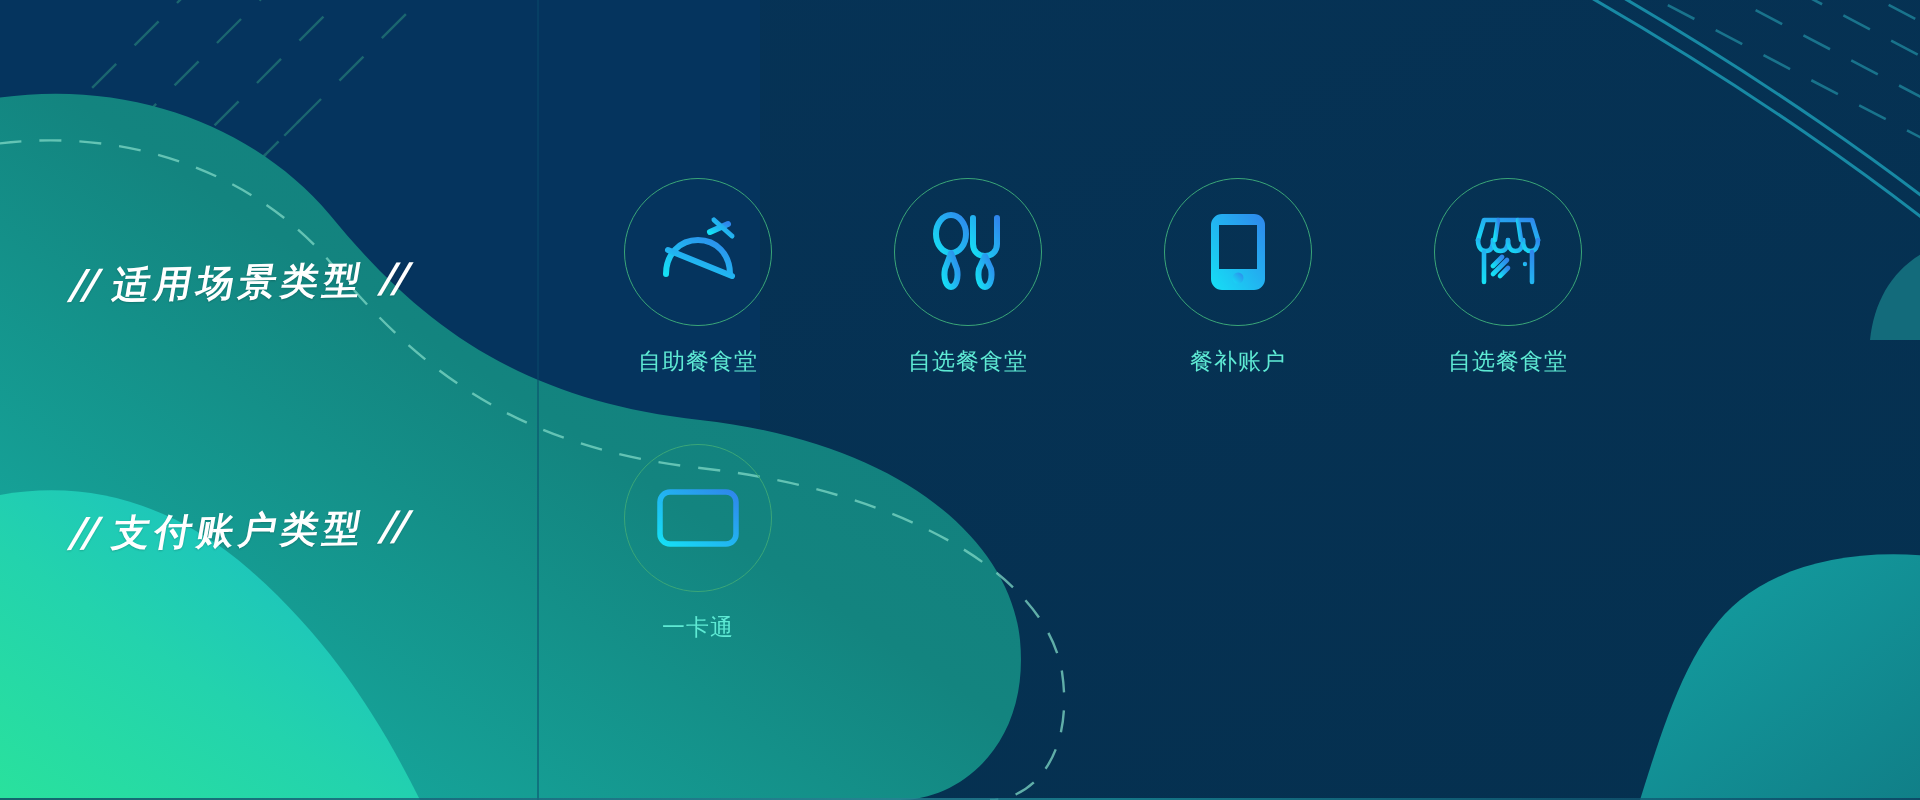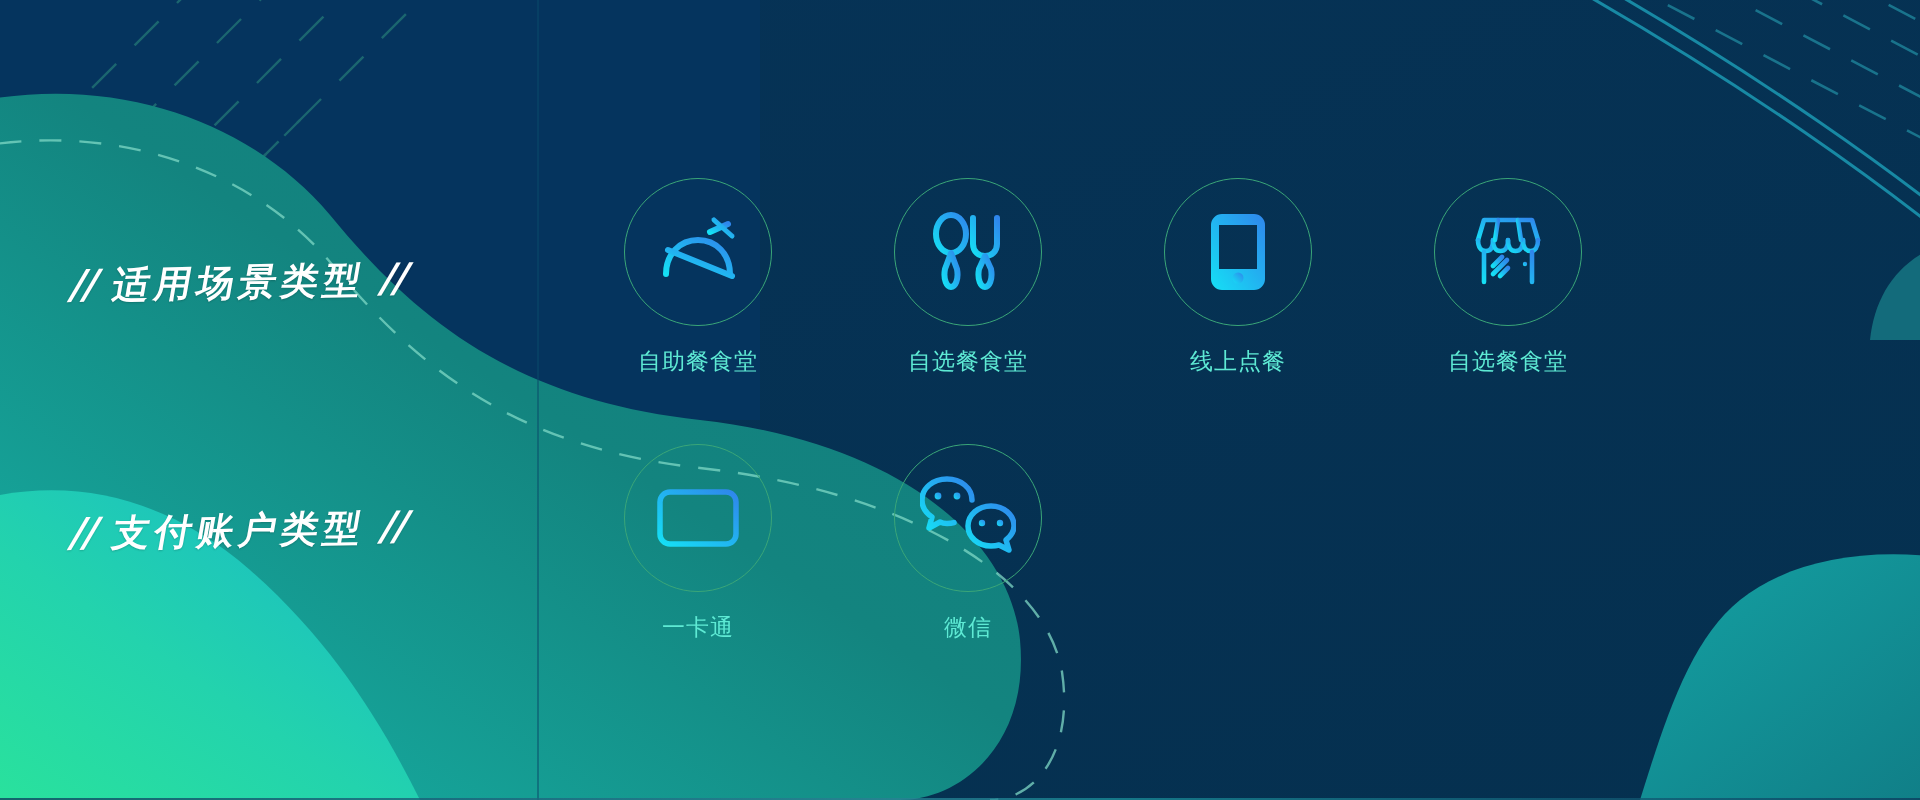--- a/index.html
+++ b/index.html
@@ -28,21 +28,21 @@
     letter-spacing:-2px;
     transform:skewX(-6deg);
   }
   .heading .htxt{display:inline-block;padding:0 16px;}
   #h1{left:72px;top:258px;}
   #h2{left:72px;top:506px;}
 
   
   .row{position:absolute;display:flex;}
   #row1{left:563px;top:178px;}
-  #row2{left:563px;top:444px;}
+  #row2{left:563px;top:444px;gap:47px;}
   .cell{
     width:270px;
     display:flex;flex-direction:column;align-items:center;
   }
   .ring{
     width:148px;height:148px;border-radius:50%;
     border:1px solid #3aa678;
     display:flex;align-items:center;justify-content:center;
     box-sizing:border-box;
   }
@@ -204,21 +204,21 @@
                 <stop offset="100%" stop-color="#2f86ec"></stop>
           </linearGradient>
             </defs>
           <g fill="url(#gi4)">
             <path d="M30,8 h32 a11,11 0 0 1 11,11 v54 a11,11 0 0 1 -11,11 h-32 a11,11 0 0 1 -11,-11 v-54 a11,11 0 0 1 11,-11 z
                      M27,19 v44 h38 v-44 z"></path>
             <circle cx="46" cy="72" r="5.5"></circle>
           </g>
         </svg>
       </div>
-      <div class="cap">线上点餐</div>
+      <div class="cap">餐补账户</div>
     </div>
 
     <div class="cell">
       <div class="ring">
         <svg width="92" height="92" viewBox="0 0 92 92">
           <defs>
               <linearGradient id="gi5" x1="0" y1="1" x2="1" y2="0">
             <stop offset="0%" stop-color="#15e0f5"></stop>
                 <stop offset="100%" stop-color="#2f86ec"></stop>
           </linearGradient>
@@ -261,39 +261,16 @@
             <line x1="8" y1="38" x2="84" y2="38"></line>
             <line x1="22" y1="52" x2="42" y2="52" stroke-width="6"></line>
             <line x1="22" y1="62" x2="32" y2="62" stroke-width="6"></line>
           </g>
         </svg>
       </div>
       <div class="cap">一卡通</div>
     </div>
 
 
-    <div class="cell">
-      <div class="ring">
-        <svg width="96" height="96" viewBox="0 0 96 96">
-          <defs>
-              <linearGradient id="gi8" x1="0" y1="1" x2="1" y2="0">
-            <stop offset="0%" stop-color="#15e0f5"></stop>
-                <stop offset="100%" stop-color="#2f86ec"></stop>
-          </linearGradient>
-            </defs>
-          <g fill="none" stroke="url(#gi8)" stroke-width="5.5" stroke-linejoin="round" stroke-linecap="round">
-            <path d="M52,30 C52,18 41,9 27,9 C13,9 2,18 2,30 C2,37 6,43 12,47 L9,58 L20,52
-                     C22,53 25,53.5 27,53.5 C29.5,53.5 32,53.2 34,52.6"></path>
-            <path d="M94,56 C94,45 84,36 71,36 C58,36 48,45 48,56 C48,67 58,76 71,76
-                     C74,76 77,75.6 79,75 L89,80 L86,70 C91,66 94,61 94,56 Z"></path>
-            <circle cx="18" cy="26" r="3.4" fill="url(#gi8)" stroke="none"></circle>
-            <circle cx="37" cy="26" r="3.4" fill="url(#gi8)" stroke="none"></circle>
-            <circle cx="62" cy="53" r="3.2" fill="url(#gi8)" stroke="none"></circle>
-            <circle cx="80" cy="53" r="3.2" fill="url(#gi8)" stroke="none"></circle>
-          </g>
-        </svg>
-      </div>
-      <div class="cap">微信</div>
-    </div>
 
   </div>
 
 </div>
 
 </body></html>

